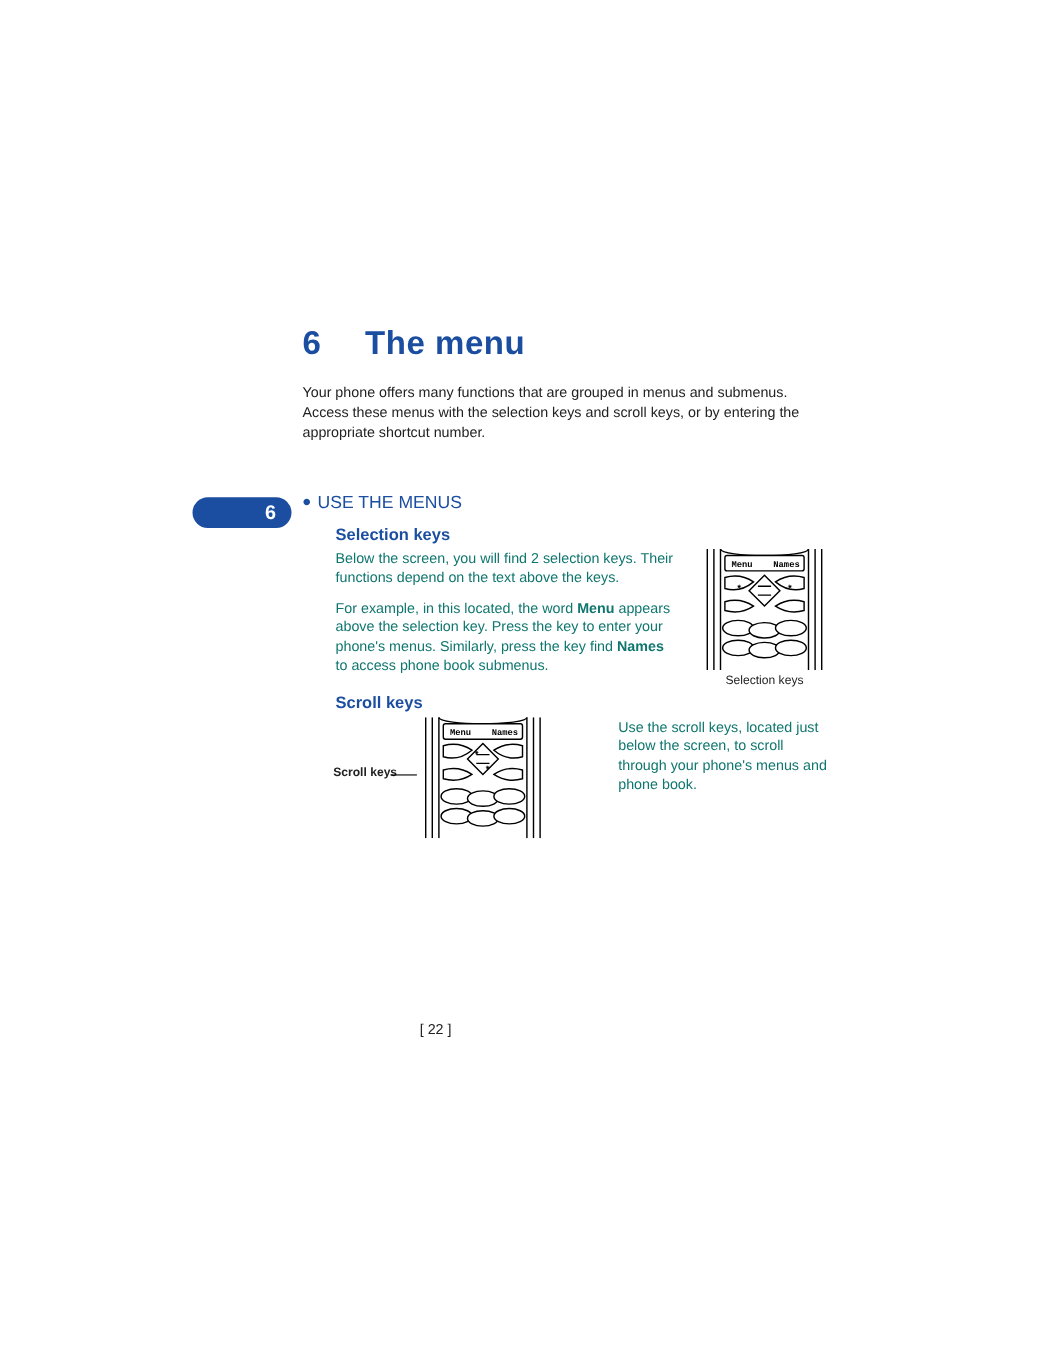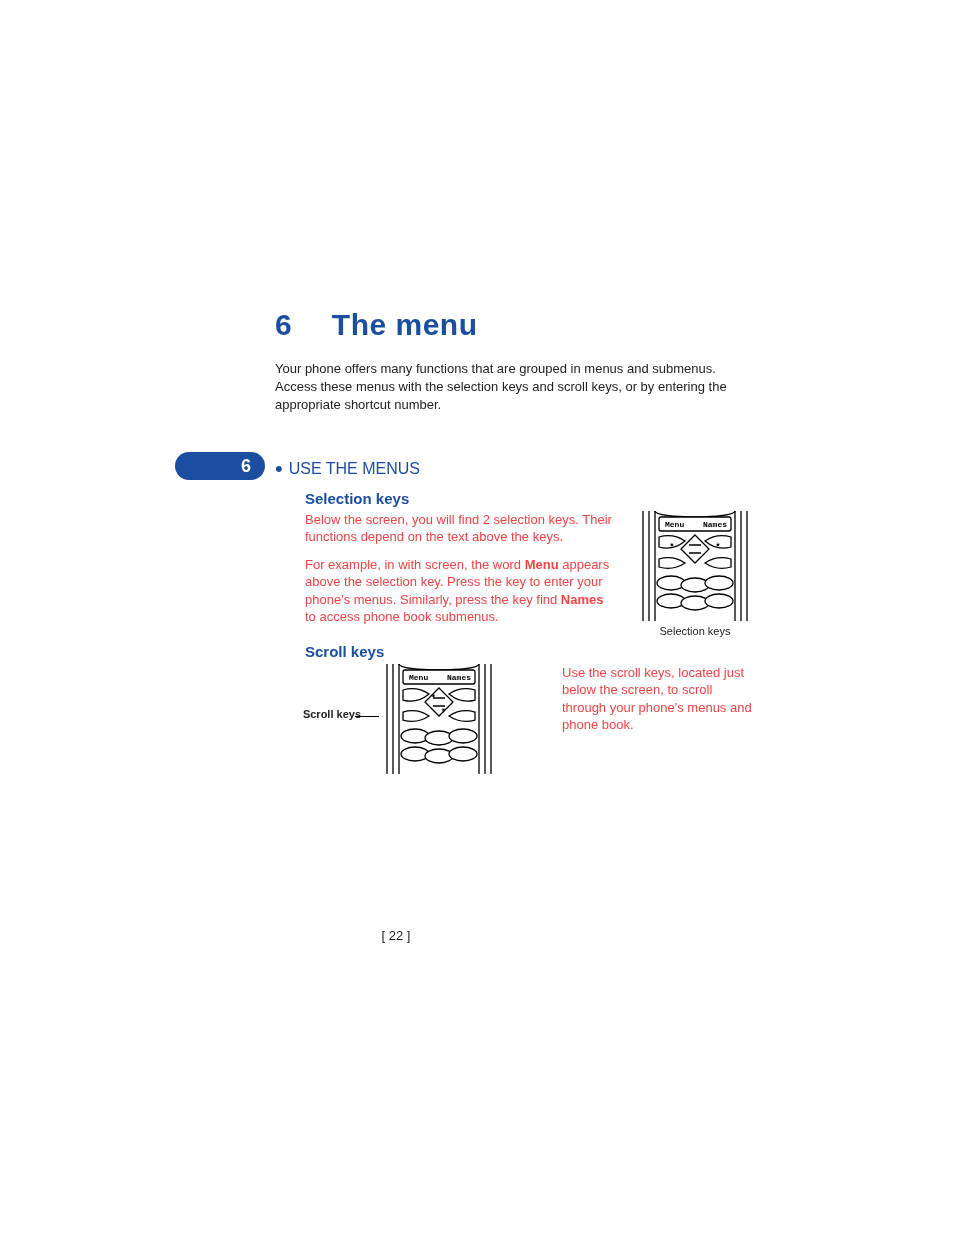--- a/index.html
+++ b/index.html
@@ -13,21 +13,21 @@
     position: relative;
   }
   .page {
     position: relative;
     width: 954px;
     height: 1235px;
   }
   .content {
     position: absolute;
     left: 275px;
-    top: 308px;
+    top: 296px;
     width: 480px;
   }
   .chapter-title {
     color: #1b4ea0;
     font-weight: 700;
     font-size: 30px;
     letter-spacing: 0.5px;
     margin: 0 0 18px 0;
   }
   .chapter-num {
@@ -54,21 +54,21 @@
   .sub-heading {
     color: #1b4ea0;
     font-weight: 700;
     font-size: 15px;
     margin: 0 0 4px 30px;
   }
   .para {
     font-size: 13px;
     line-height: 1.35;
     margin: 0 0 10px 0;
-    color: #ef4444;
+    color: #0f766e;
   }
   .para b {
     font-weight: 700;
   }
 
   
   .side-tab {
     position: absolute;
     left: 175px;
     top: 452px;
@@ -182,21 +182,21 @@
     <div class="sec-heading">
       <span class="bullet">•</span><span>USE THE MENUS</span>
     </div>
 
     <div class="sub-heading">Selection keys</div>
 
     <div class="sel-row">
       <div class="sel-text-col">
         <p class="para">Below the screen, you will find 2 selection keys. Their functions depend on the text above the keys.</p>
         <p class="para">
-          <span>For example, in with screen, the word </span><b>Menu</b><span> appears above the selection key. Press the key to enter your phone's menus. Similarly, press the key find </span><b>Names</b><span> to access phone book submenus.</span>
+          <span>For example, in this located, the word </span><b>Menu</b><span> appears above the selection key. Press the key to enter your phone's menus. Similarly, press the key find </span><b>Names</b><span> to access phone book submenus.</span>
         </p>
       </div>
       <div class="fig">
         <svg width="120" height="110" viewBox="0 0 120 110">
           <g stroke="#000" stroke-width="1.3" fill="none">
             <path d="M8 0 V110 M112 0 V110 M14 0 V110 M106 0 V110 M20 0 V110 M100 0 V110"></path>
             <path d="M20 0 C 20 8, 100 8, 100 0"></path>
             <rect x="24" y="6" width="72" height="14" rx="2" fill="#fff"></rect>
 
             <path d="M24 26 Q38 22 50 30 Q38 40 24 36 Z" fill="#fff"></path>

